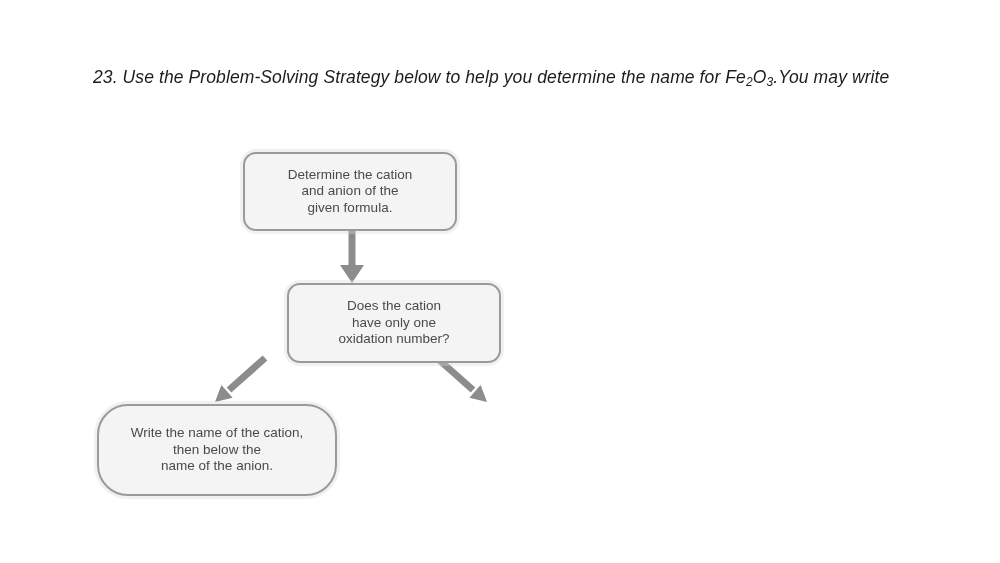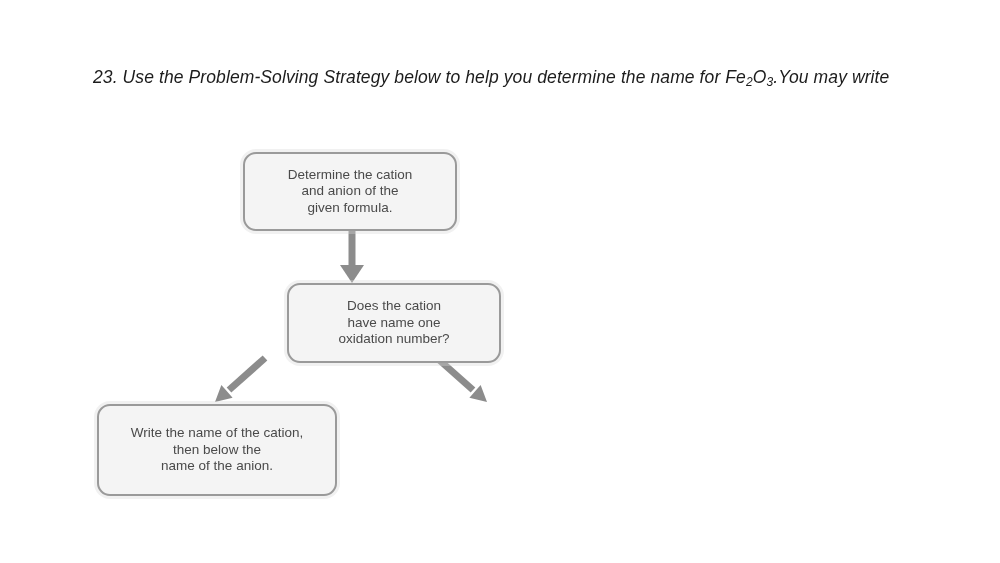--- a/index.html
+++ b/index.html
@@ -61,21 +61,21 @@
     align-items: center;
     text-align: center;
     color: #4a4a4a;
     font-size: 13.5px;
     line-height: 16.5px;
     font-weight: 400;
   }
   .bline { display: block; white-space: nowrap; }
   .box1 { left: 243px; top: 152px; width: 214px; height: 79px; }
   .box2 { left: 243px; top: 283px; width: 214px; height: 80px; margin-left: 44px; }
-  .box3 { left: 97px;  top: 404px; width: 240px; height: 92px; }
+  .box3 { left: 97px;  top: 404px; width: 240px; height: 92px; border-radius: 31px; }
   .box4 { left: 365px; top: 404px; width: 239px; height: 93px; }
 </style>
 </head>
 <body>
 
 <div class="page">
 
   <p class="question">
     <span class="qline"><span>23. Use the Problem-Solving Strategy below to help you determine the name for Fe</span><sub class="sub">2</sub><span>O</span><sub class="sub">3</sub><span>.You may write</span></span>
   </p>
@@ -98,21 +98,21 @@
     </svg>
 
     <div class="fbox box1">
       <span class="bline">Determine the cation</span>
       <span class="bline">and anion of the</span>
       <span class="bline">given formula.</span>
     </div>
 
     <div class="fbox box2">
       <span class="bline">Does the cation</span>
-      <span class="bline">have name one</span>
+      <span class="bline">have only one</span>
       <span class="bline">oxidation number?</span>
     </div>
 
     <div class="fbox box3">
       <span class="bline">Write the name of the cation,</span>
       <span class="bline">then below the</span>
       <span class="bline">name of the anion.</span>
     </div>
 
 

